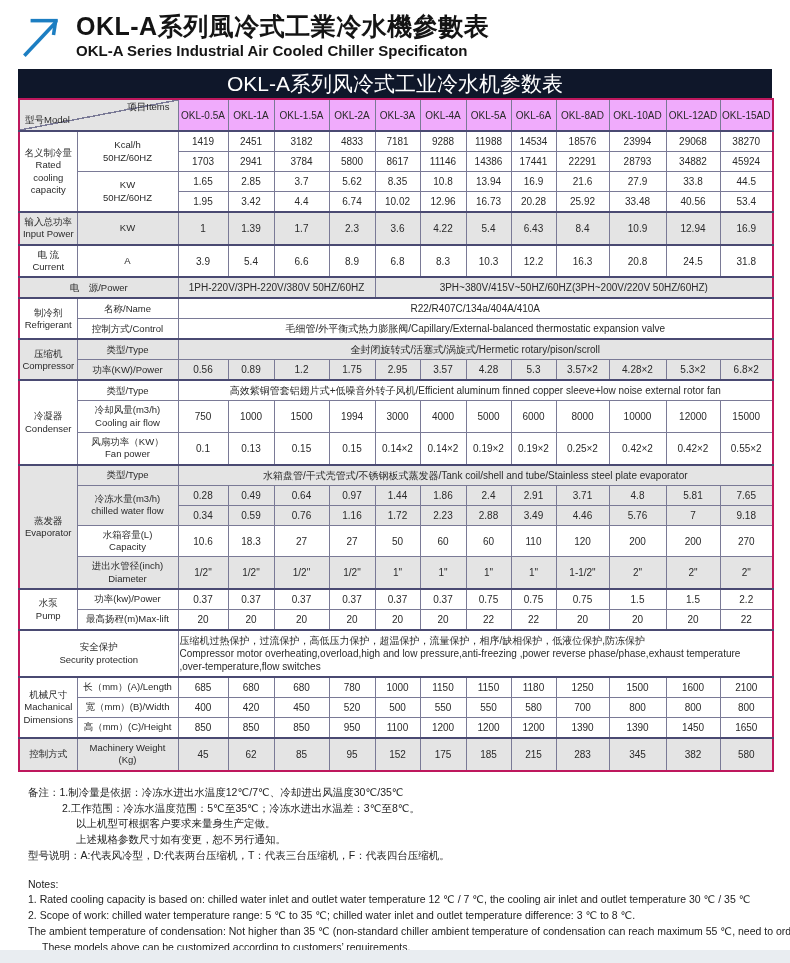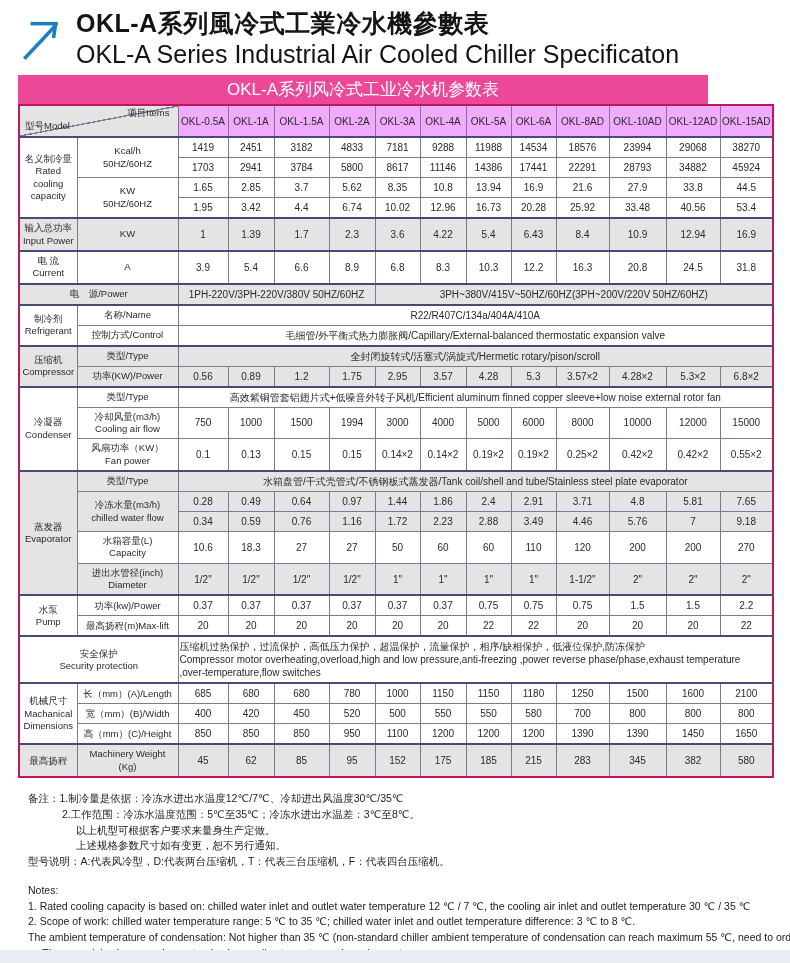--- a/index.html
+++ b/index.html
@@ -6,25 +6,25 @@
   body{
     width:790px;height:963px;position:relative;overflow:hidden;
     background:#ffffff;color:#222;
     font-family:"Liberation Sans","DejaVu Sans",sans-serif;
   }
   
   .header{display:flex;align-items:center;padding:10px 0 0 16px}
   .logo{width:50px;height:50px;flex:0 0 auto;margin-top:2px}
   .titles{margin-left:10px}
   .title-zh{font-size:25px;font-weight:700;color:#141414;margin:0;line-height:1.1;letter-spacing:.5px}
-  .title-en{font-size:25px;font-weight:400;color:#141414;margin:2px 0 0 0;line-height:1.15}
+  .title-en{font-size:15px;font-weight:700;color:#141414;margin:2px 0 0 0;line-height:1.15}
   
   .banner{
-    margin:7px 0 0 18px;width:690px;height:29px;background:#ec4899;
-    color:#fff;font-size:17px;display:flex;align-items:center;justify-content:center;
+    margin:7px 0 0 18px;width:754px;height:29px;background:#0f172a;
+    color:#fff;font-size:21px;display:flex;align-items:center;justify-content:center;
     box-sizing:border-box;
   }
   
   table{
     border-collapse:collapse;table-layout:fixed;margin:0 0 0 18px;width:754px;
     font-size:10px;color:#2a2a2a;border:2px solid #be185d;
   }
   td{
     border:1px solid #7a7a96;text-align:center;vertical-align:middle;
     padding:3px 1px;line-height:1.3;overflow:hidden;word-wrap:break-word;
@@ -409,21 +409,21 @@
         <td>1100</td>
         <td>1200</td>
         <td>1200</td>
         <td>1200</td>
         <td>1390</td>
         <td>1390</td>
         <td>1450</td>
         <td>1650</td>
       </tr>
       <tr class="shade group-top">
-        <td class="lab">最高扬程</td>
+        <td class="lab">控制方式</td>
         <td class="lab">Machinery Weight<br>(Kg)</td>
         <td>45</td>
         <td>62</td>
         <td>85</td>
         <td>95</td>
         <td>152</td>
         <td>175</td>
         <td>185</td>
         <td>215</td>
         <td>283</td>

